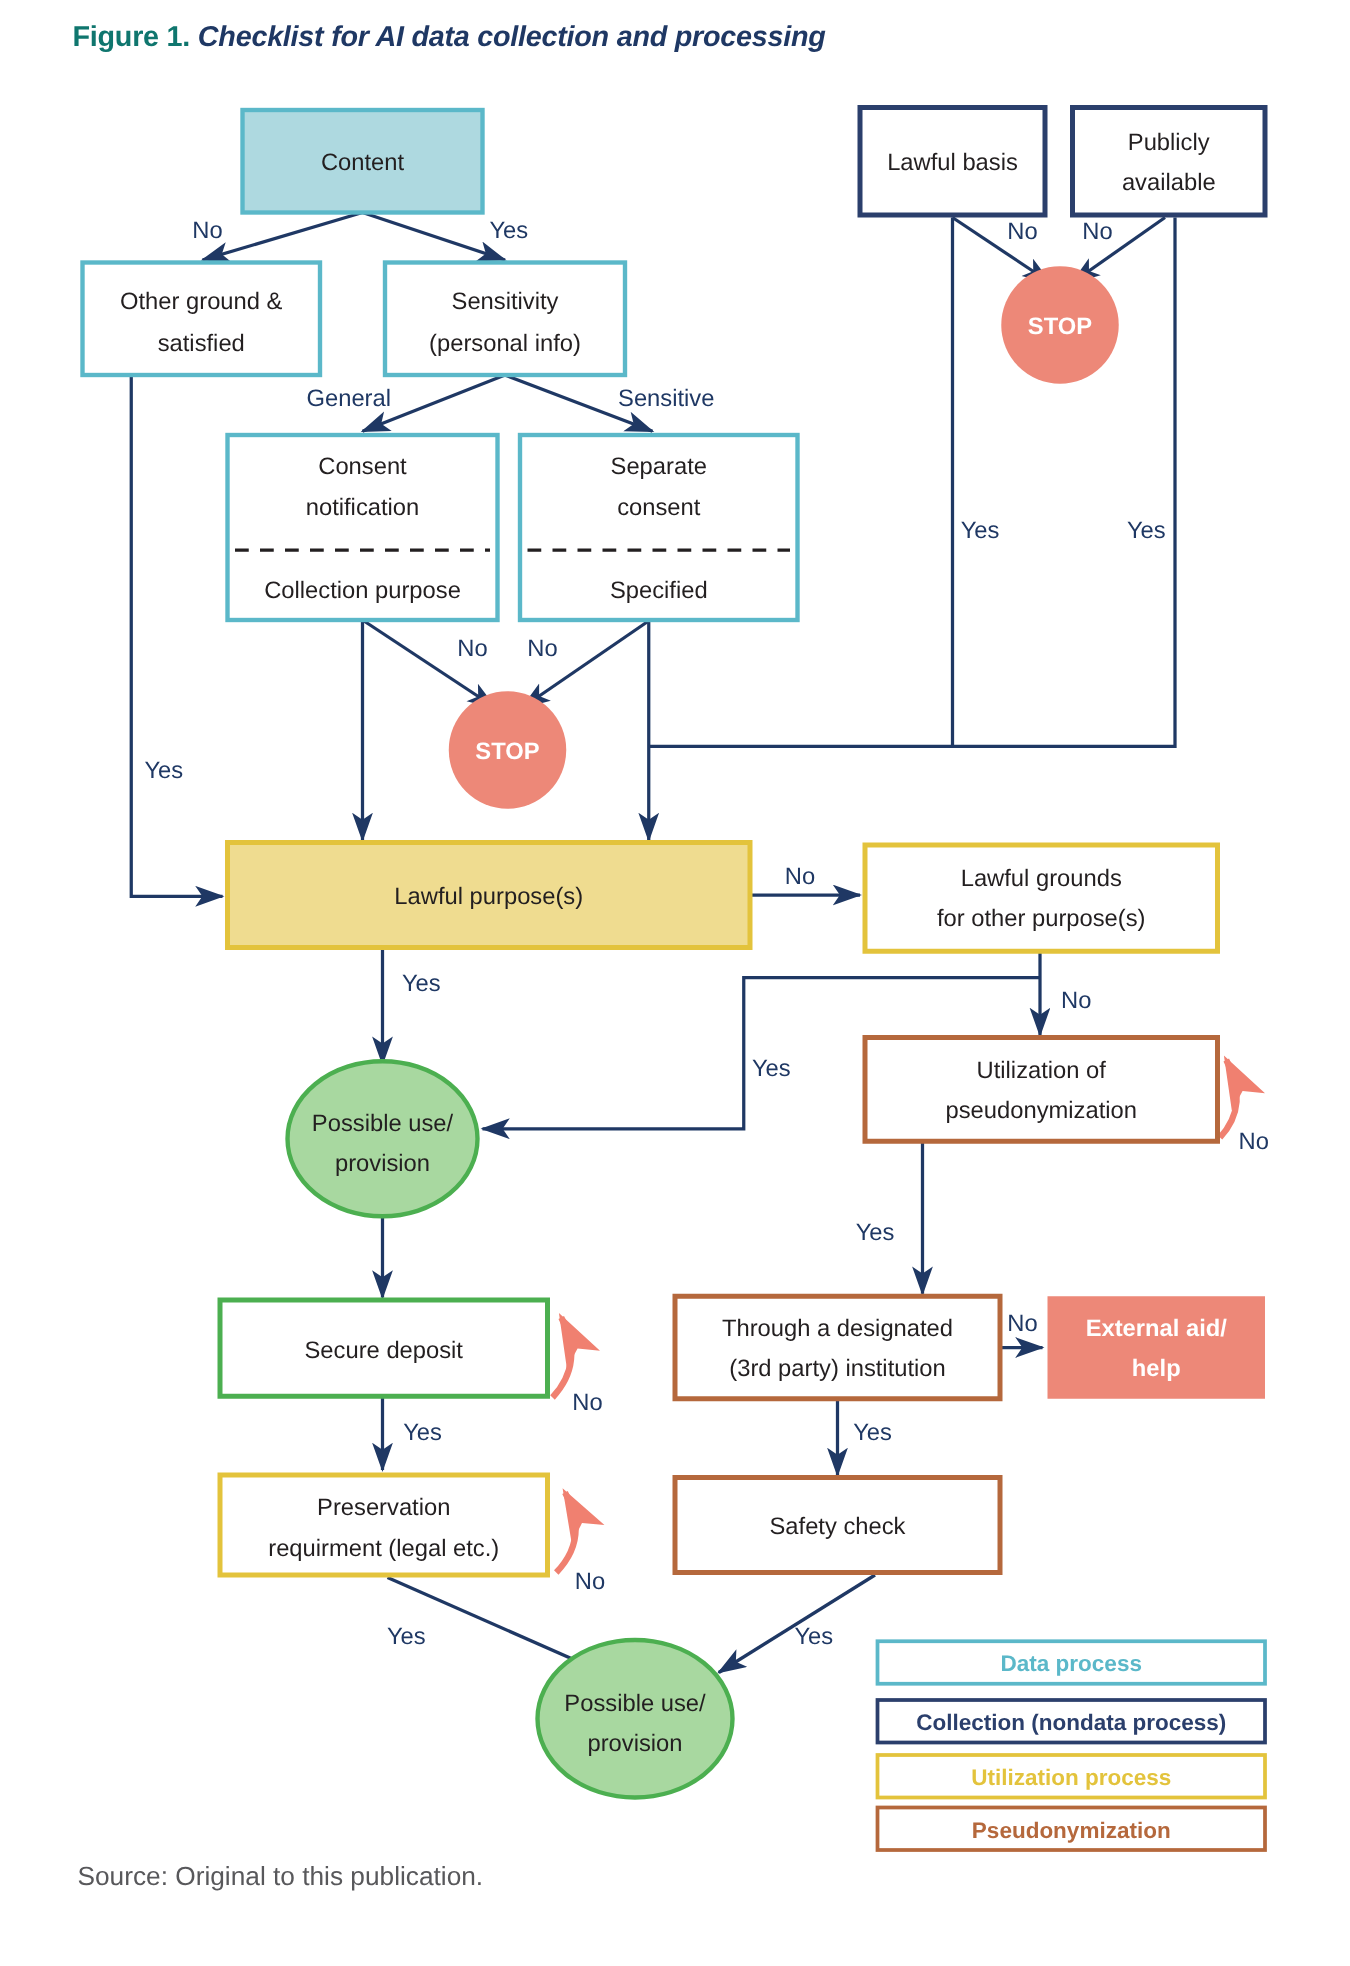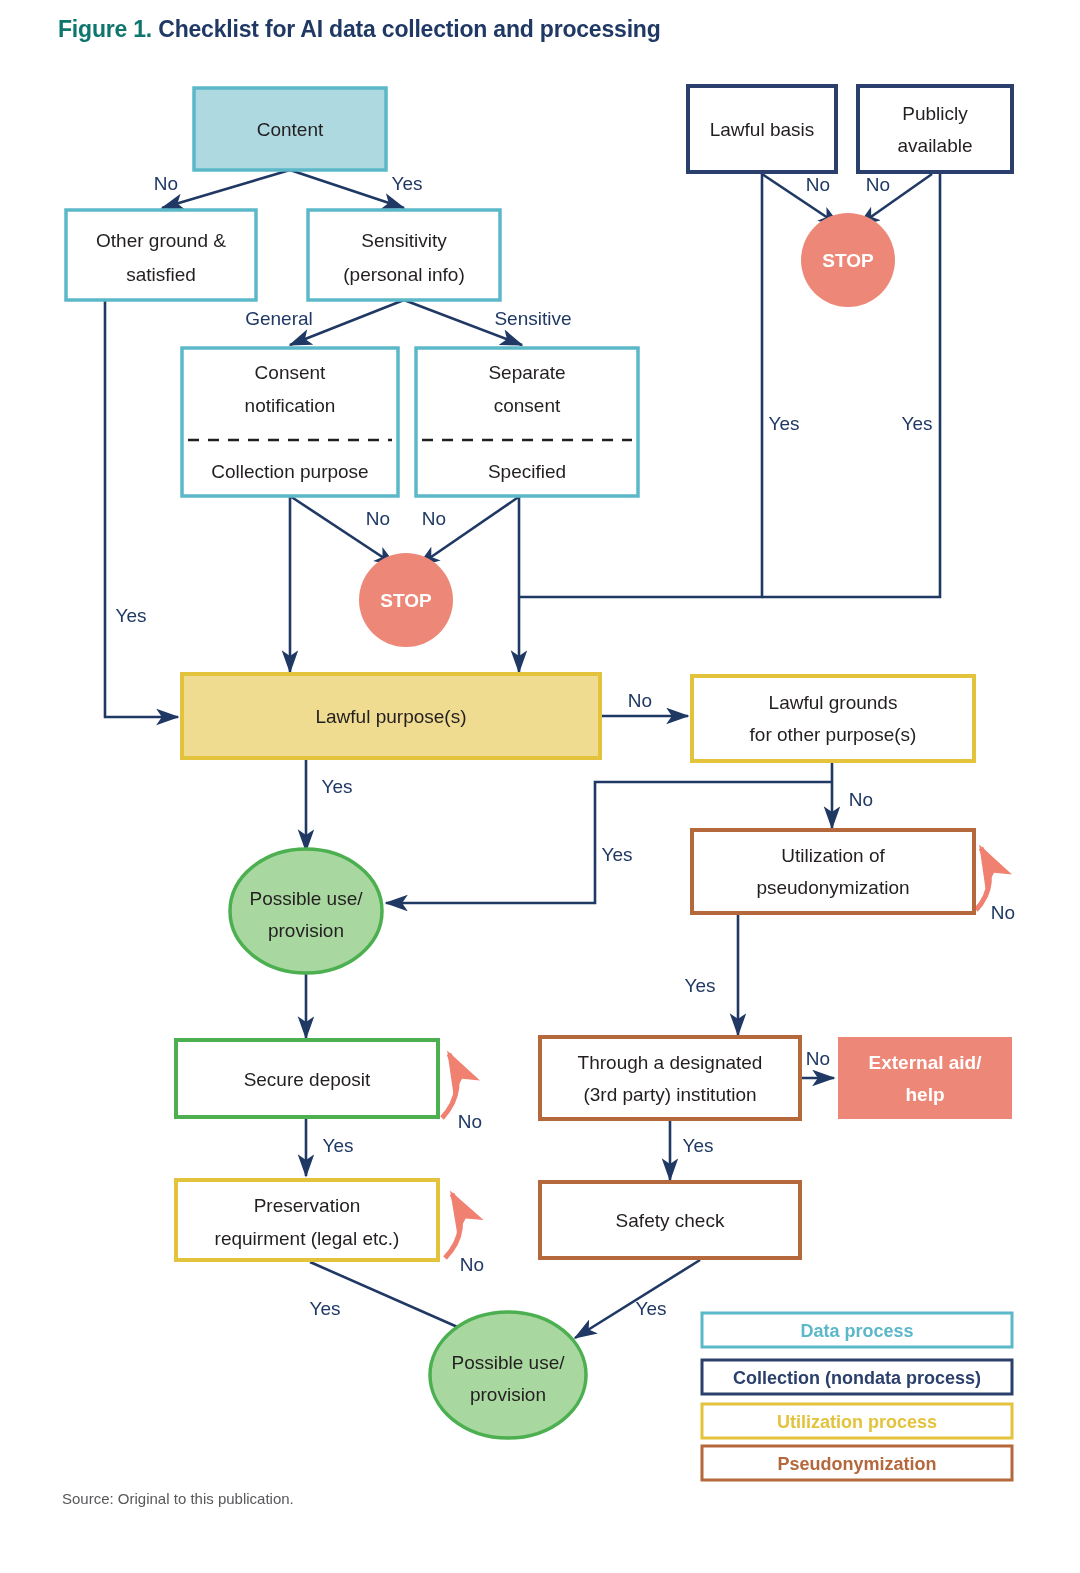--- a/index.html
+++ b/index.html
@@ -2,23 +2,23 @@
 <html><head>
 <meta charset="utf-8">
 <style>
   html,body{margin:0;padding:0;background:#ffffff;}
   body{width:1080px;height:1573px;position:relative;
        font-family:"Liberation Sans","DejaVu Sans",sans-serif;
        -webkit-font-smoothing:antialiased;}
 
   #figure-title{position:absolute;left:58px;top:16px;font-size:23px;font-weight:bold;letter-spacing:-0.2px;}
   #figure-title .fignum{color:#0f766e;}
-  #figure-title .figtext{color:#1F3864;}
-
-  #source-note{position:absolute;left:62px;top:1490px;font-size:15px;color:#58585B;}
+  #figure-title .figtext{color:#1F3864;font-style:italic;}
+
+  #source-note{position:absolute;left:62px;top:1490px;font-size:21px;color:#58585B;}
 
   svg#flow{position:absolute;left:0;top:0;width:1080px;height:1573px;}
 
   .boxtext{font-family:"Liberation Sans","DejaVu Sans",sans-serif;font-size:19px;fill:#231F20;}
   .boxtext.white{fill:#ffffff;font-weight:bold;}
   .edgelabel{font-family:"Liberation Sans","DejaVu Sans",sans-serif;font-size:19px;fill:#1F3864;}
   .stoptext{font-family:"Liberation Sans","DejaVu Sans",sans-serif;font-size:19px;font-weight:bold;fill:#ffffff;}
   .legendtext{font-family:"Liberation Sans","DejaVu Sans",sans-serif;font-size:18px;font-weight:bold;}
   .noloop{font-family:"Liberation Sans","DejaVu Sans",sans-serif;font-size:19px;fill:#1F3864;}
 </style>

